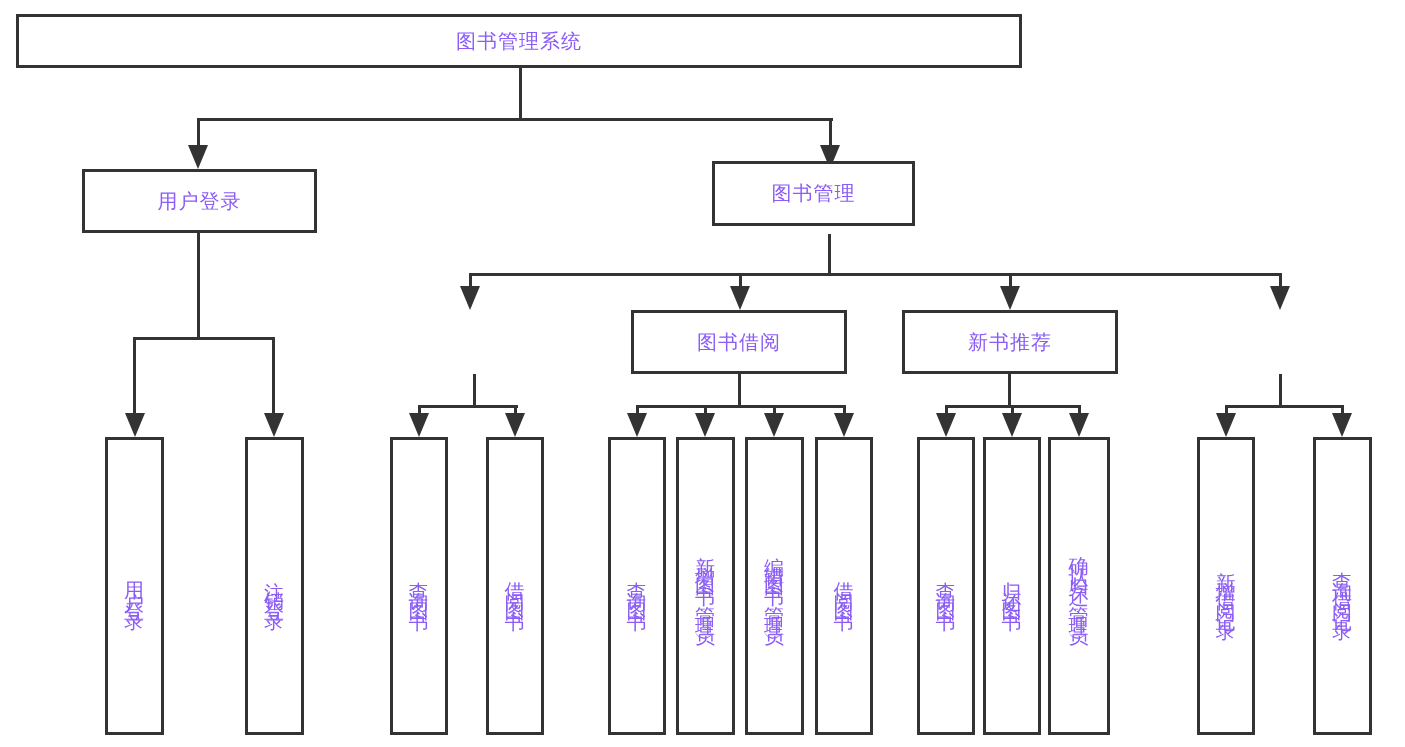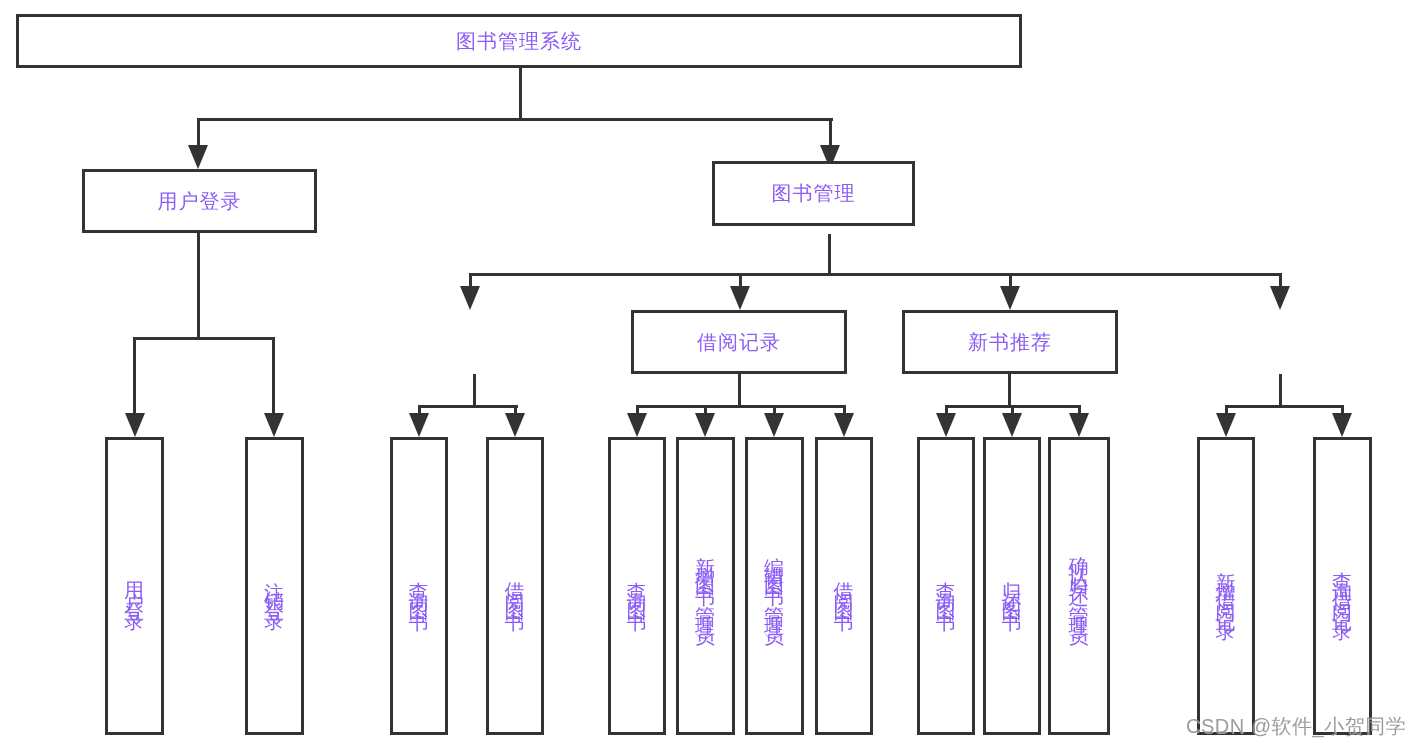--- a/index.html
+++ b/index.html
@@ -92,21 +92,21 @@
   <div class="vl" style="left:469px;top:273px;height:15px"></div>
   <div class="ar" style="left:460px;top:286px"></div>
   <div class="vl" style="left:739px;top:273px;height:15px"></div>
   <div class="ar" style="left:730px;top:286px"></div>
   <div class="vl" style="left:1009px;top:273px;height:15px"></div>
   <div class="ar" style="left:1000px;top:286px"></div>
   <div class="vl" style="left:1279px;top:273px;height:15px"></div>
   <div class="ar" style="left:1270px;top:286px"></div>
 
   <div class="b h" style="left:631px;top:310px;width:216px;height:64px">
-    <span>借阅记录</span>
+    <span>图书借阅</span>
   </div>
   <div class="b h" style="left:902px;top:310px;width:216px;height:64px">
     <span>新书推荐</span>
   </div>
 
   <div class="vl" style="left:473px;top:374px;height:34px"></div>
   <div class="hl" style="left:418px;top:405px;width:100px"></div>
   <div class="vl" style="left:418px;top:405px;height:12px"></div>
   <div class="ar" style="left:409px;top:413px"></div>
   <div class="vl" style="left:514px;top:405px;height:12px"></div>
@@ -176,15 +176,14 @@
     <span>确认归还（管理员）</span>
   </div>
 
   <div class="b v" style="left:1197px;top:437px;width:58px;height:298px">
     <span>新增借阅记录</span>
   </div>
   <div class="b v" style="left:1313px;top:437px;width:59px;height:298px">
     <span>查询借阅记录</span>
   </div>
 
-  <div id="wm">CSDN @软件_小贺同学</div>
 
 </div>
 
 </body></html>

